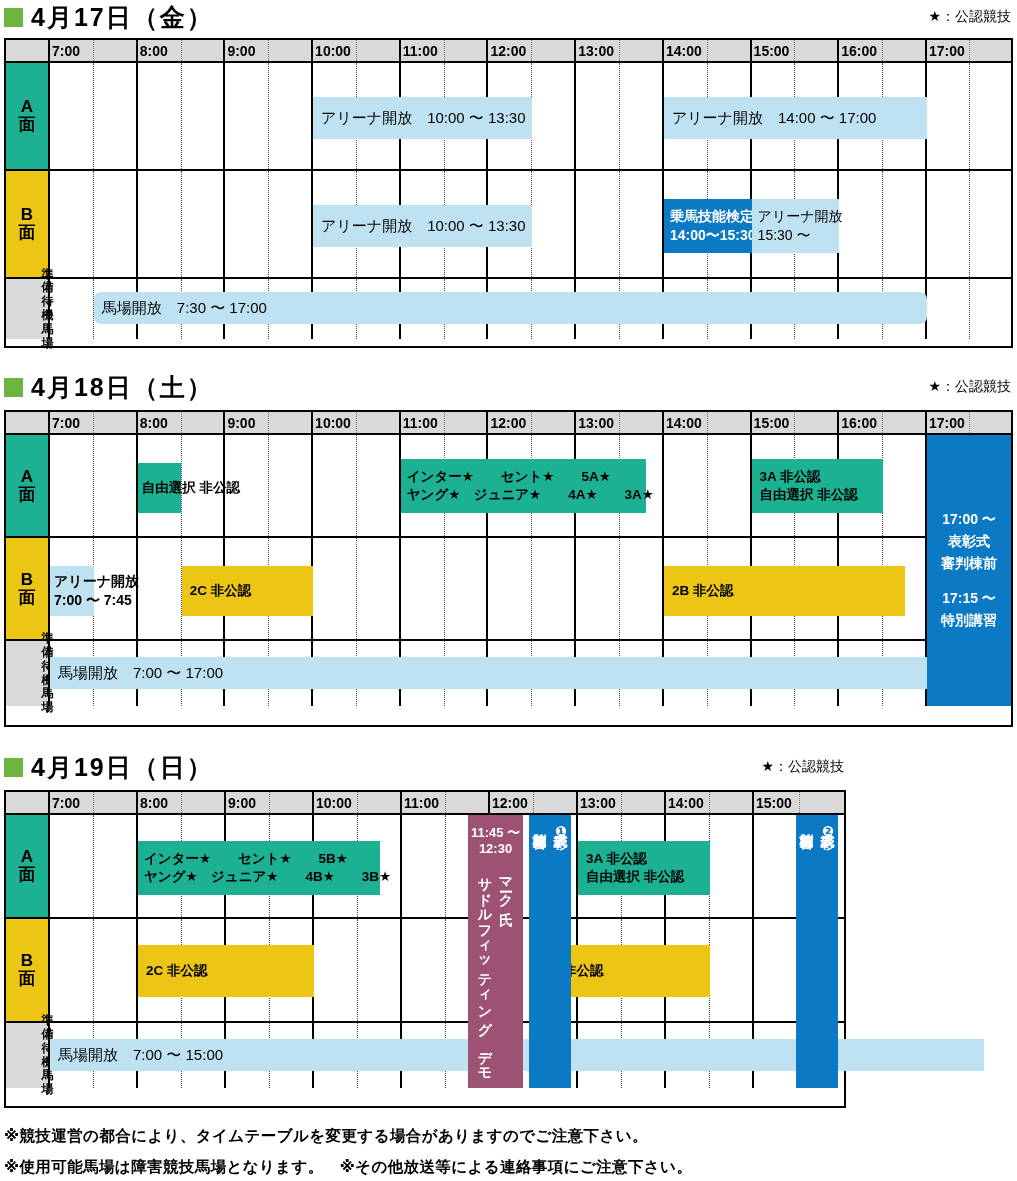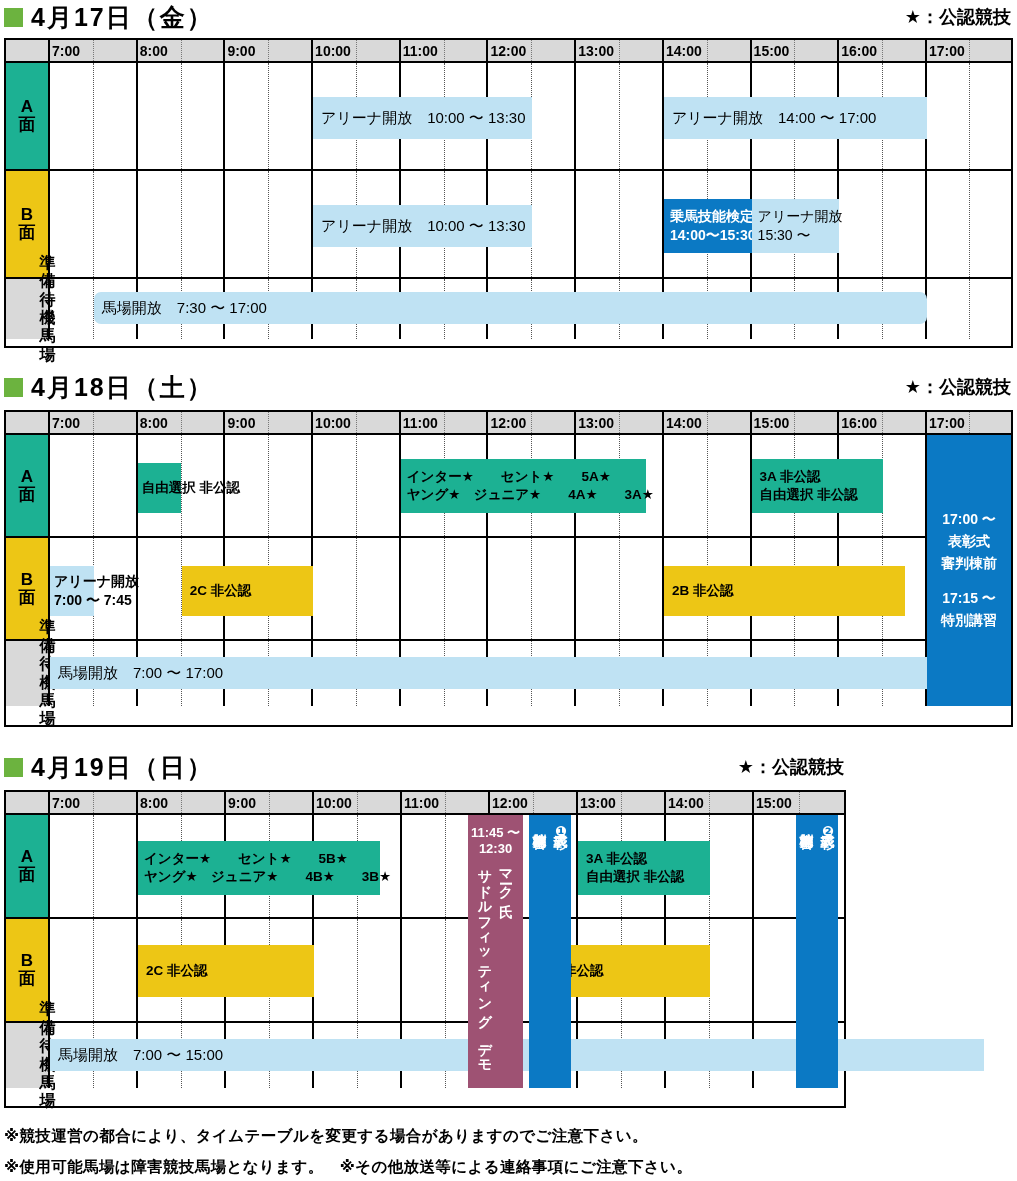--- a/index.html
+++ b/index.html
@@ -10,36 +10,36 @@
     color:#000;
     position:relative;
     overflow:hidden;
   }
   .page{position:relative;width:1017px;height:1181px;}
 
   
   .day-head{display:flex;align-items:center;height:30px;}
   .day-marker{width:19px;height:19px;background:#6cb33f;margin-right:8px;flex:0 0 auto;}
   .day-title{font-size:25px;font-weight:bold;letter-spacing:2px;line-height:1;}
-  .legend{margin-left:auto;font-size:18px;font-weight:bold;letter-spacing:0px;padding-right:2px;}
+  .legend{margin-left:auto;font-size:14px;font-weight:normal;letter-spacing:0px;padding-right:2px;}
 
   
   .tt{position:relative;border:2px solid #000;box-sizing:border-box;background:#fff;}
   .tt .hdr{position:relative;height:23px;border-bottom:2px solid #000;background:#d9d9d9;box-sizing:border-box;}
   .hdr-label{position:absolute;left:0;top:0;bottom:0;width:44px;background:#d9d9d9;border-right:2px solid #000;box-sizing:border-box;}
   .hcell{position:absolute;top:0;bottom:0;box-sizing:border-box;border-right:2px solid #000;background:#d9d9d9;}
   .hcell:last-child{border-right:none;}
   .hcell span{position:absolute;left:2px;top:1px;font-size:14px;font-weight:bold;line-height:20px;white-space:nowrap;}
   .hcell .half{position:absolute;top:0;bottom:0;left:50%;border-left:1px dotted #777;}
 
   .row{position:relative;box-sizing:border-box;border-bottom:2px solid #000;}
   .row.last{border-bottom:none;}
   .rowlabel{position:absolute;left:0;top:0;bottom:0;width:44px;border-right:2px solid #000;box-sizing:border-box;
             display:flex;align-items:center;justify-content:center;font-size:17px;font-weight:bold;line-height:1.05;text-align:center;}
-  .rowlabel.small{font-size:16px;letter-spacing:0px;line-height:1.15;padding-left:41px;}
+  .rowlabel.small{font-size:12px;letter-spacing:0px;line-height:1.15;padding-left:41px;}
   .grid{position:absolute;left:44px;top:0;right:0;bottom:0;}
   .gcol{position:absolute;top:0;bottom:0;box-sizing:border-box;border-right:2px solid #000;}
   .gcol:last-child{border-right:none;}
   .gcol .half{position:absolute;top:0;bottom:0;left:50%;border-left:1px dotted #555;}
 
   
   .ev{position:absolute;box-sizing:border-box;display:flex;flex-direction:column;justify-content:center;
       font-size:13.5px;font-weight:bold;line-height:1.35;white-space:nowrap;padding:0 8px;overflow:visible;}
   .ev.lightblue{background:#bfe2f3;color:#000;font-weight:normal;font-size:15px;}
   .ev.lightblue.b{font-weight:bold;}
@@ -617,21 +617,21 @@
             <div class="half"></div>
           </div>
         <div class="gcol" style="left:704px;width:90px;border-right:none;">
             <div class="half"></div>
           </div>
         <div class="ev lightblue" style="left:0px;width:934px;top:16px;height:32px;">馬場開放　7:00 〜 15:00</div>
       </div>
     </div>
 
     <div class="ev purple vblock" style="left:462px;top:23px;width:55px;height:273px;">
-      <div style="font-size:13px;line-height:1.25;text-align:center;margin-bottom:2px;">
+      <div style="font-size:13px;line-height:1.25;text-align:center;margin-bottom:10px;">
         <span class="ln">11:45 〜</span>
         <span class="ln">12:30</span>
       </div>
       <div class="vrow" style="flex:1;">
         <span class="vert" style="font-size:14px;">マーク氏</span>
         <span class="vert" style="font-size:14px;">サドルフィッティング　デモ</span>
       </div>
     </div>
 
     <div class="ev blue vblock" style="left:523px;top:23px;width:42px;height:273px;padding:8px 0;">

